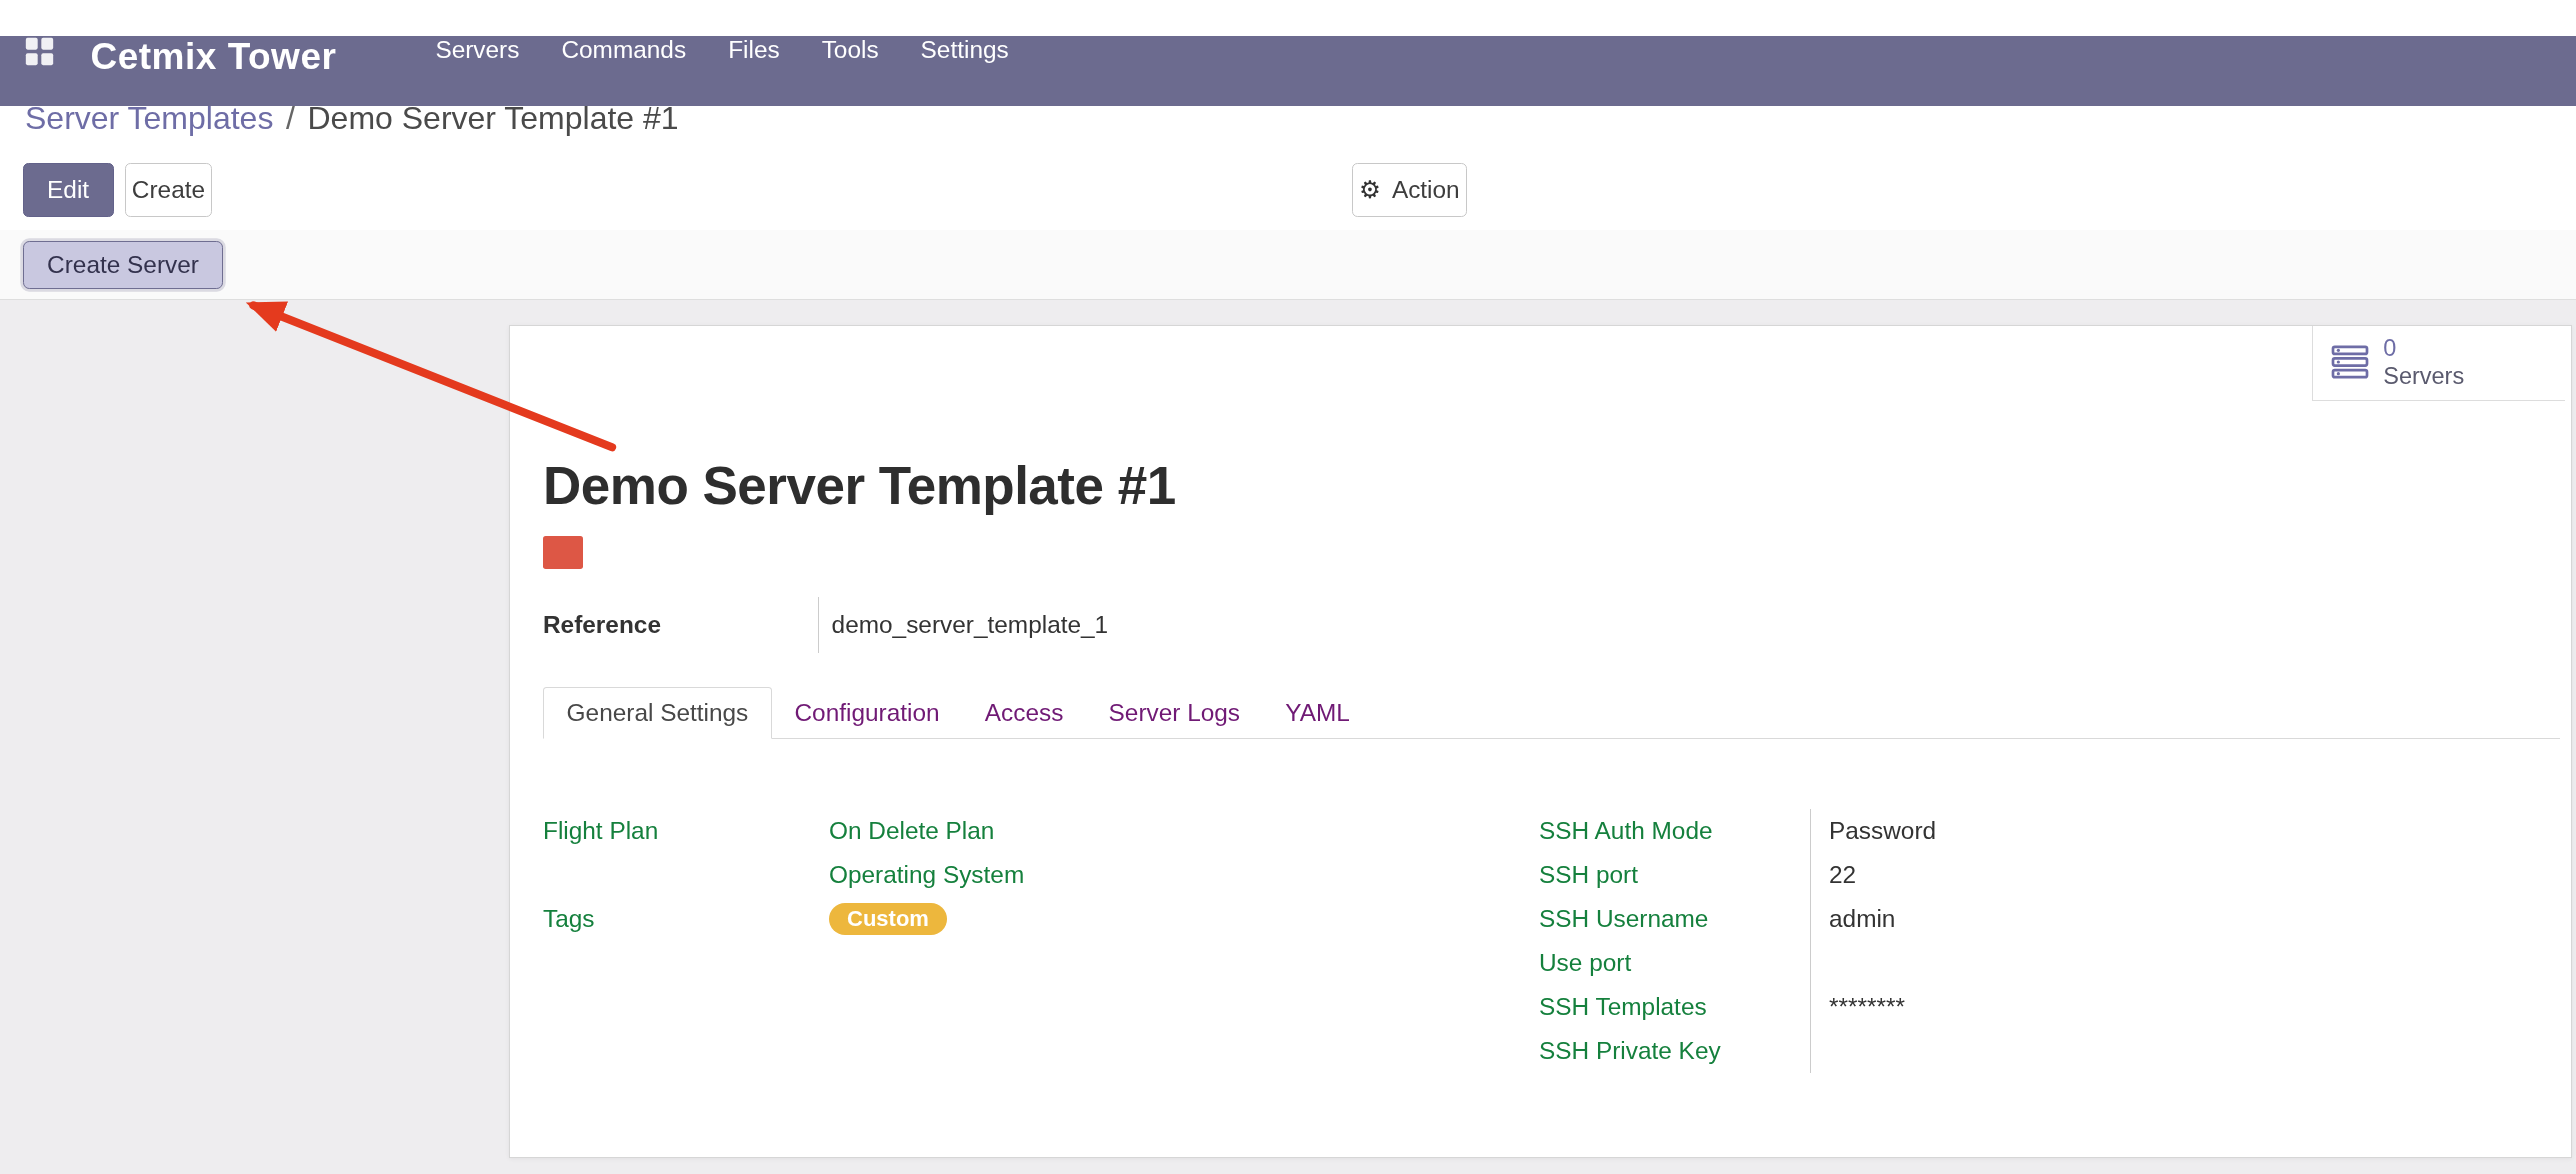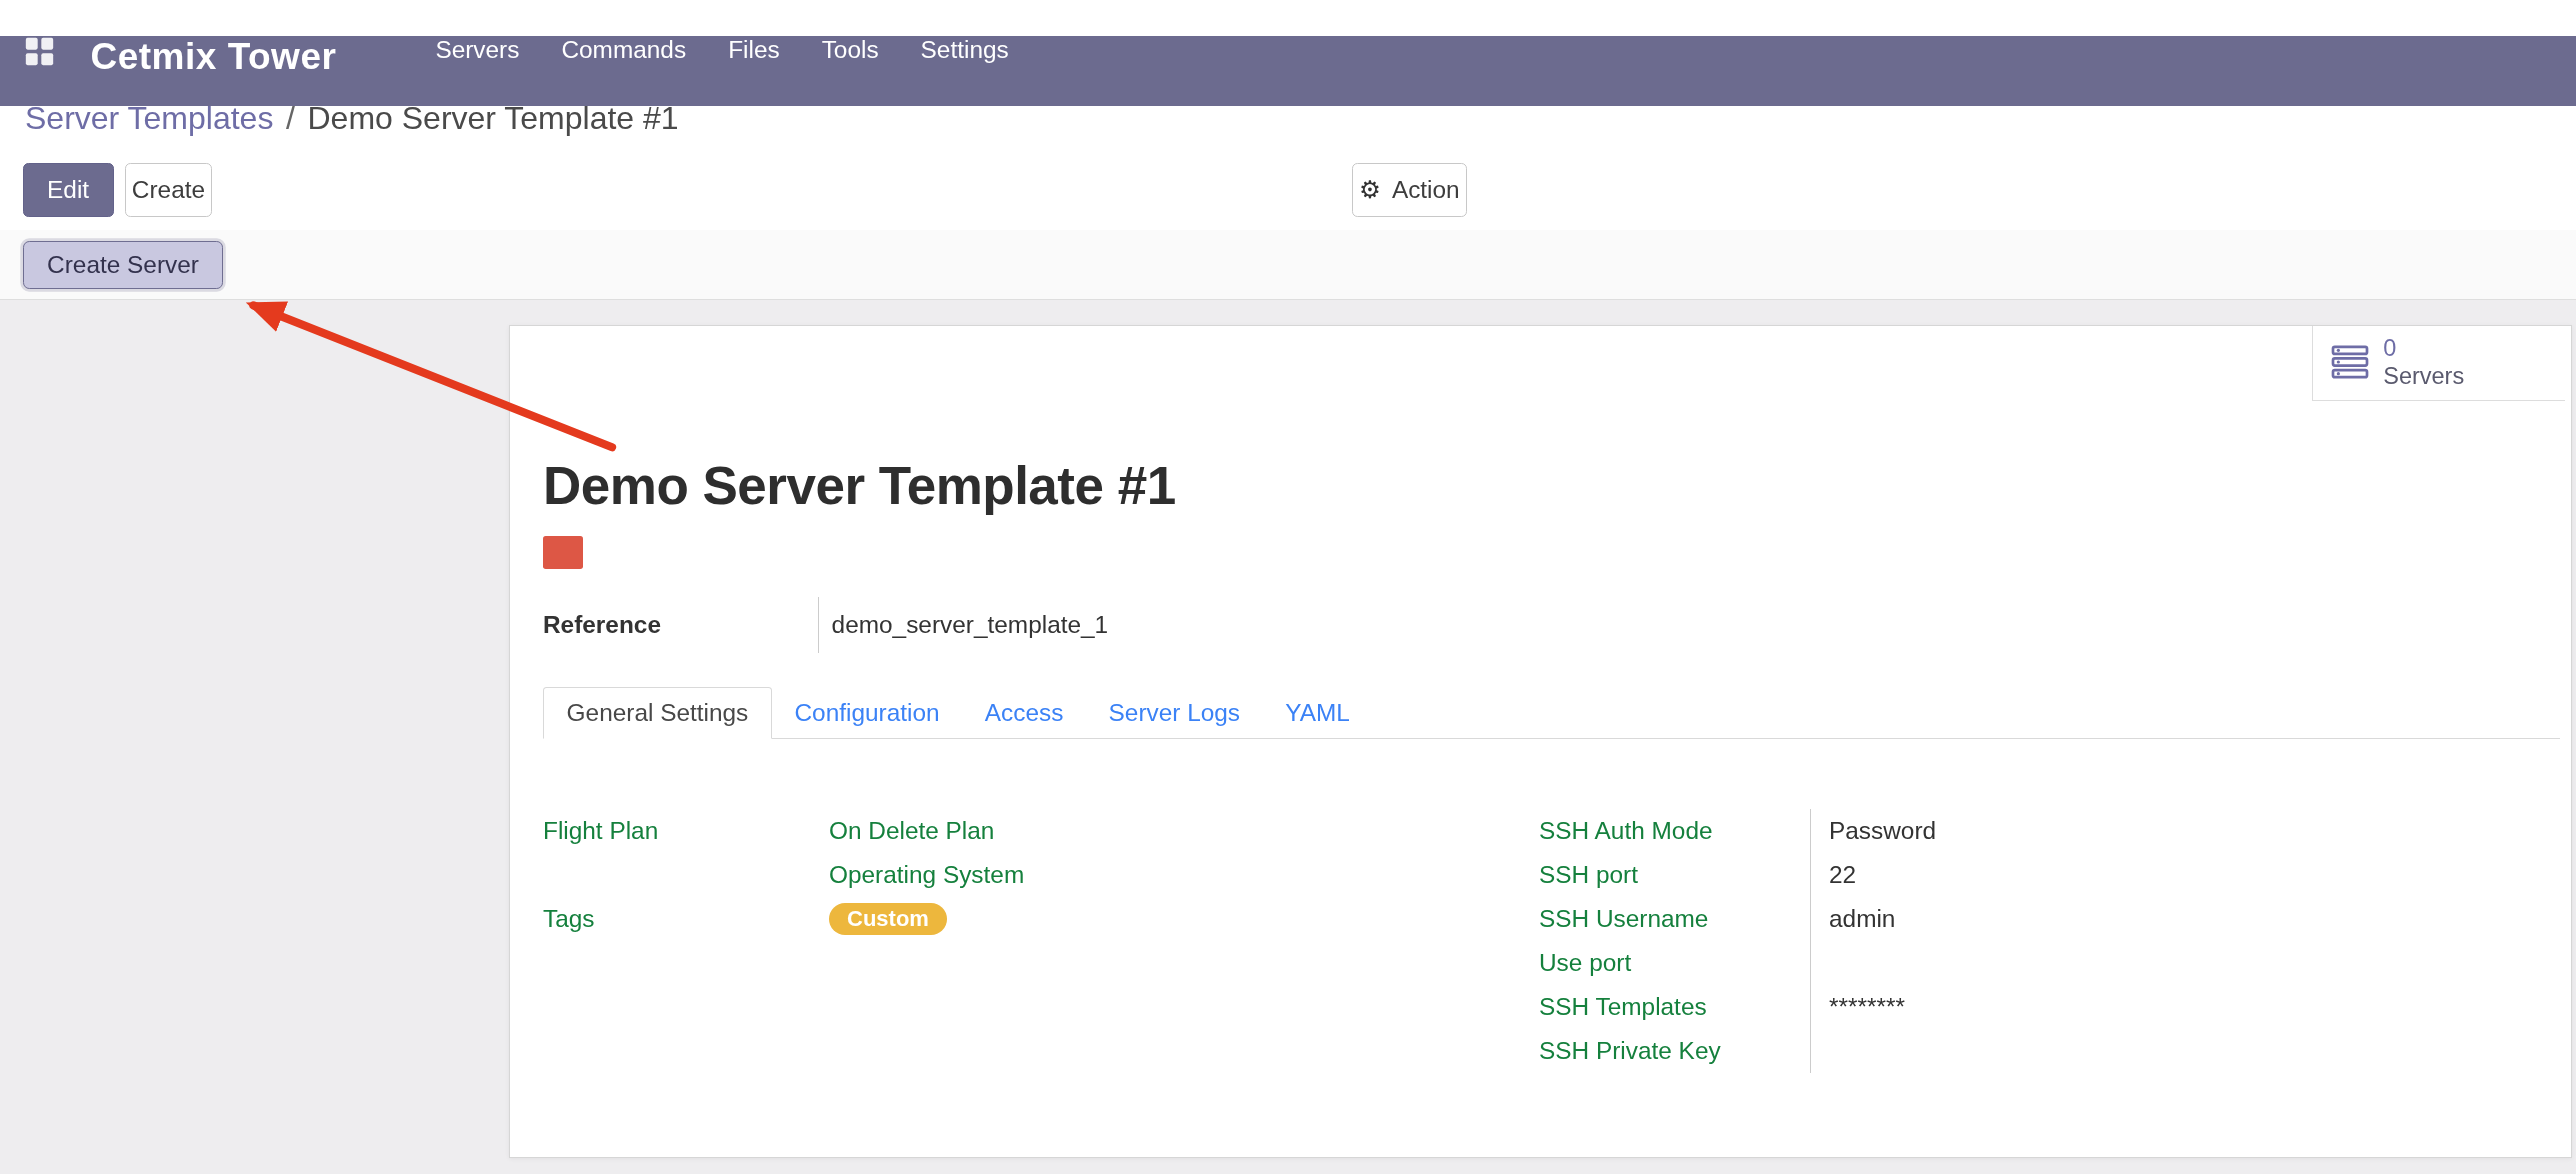--- a/index.html
+++ b/index.html
@@ -44,21 +44,21 @@
   .stat-label{color:#5a5a6e;}
 
   .sheet-title{position:absolute;left:33px;top:132px;margin:0;font-size:53px;line-height:1.05;font-weight:700;color:#2e2e2e;letter-spacing:-0.5px;}
   .swatch{position:absolute;left:33px;top:210px;width:40px;height:33px;background:#dd5745;border-radius:2.7px;}
 
   .ref-row{position:absolute;left:33px;top:271px;display:grid;grid-template-columns:275px auto;align-items:center;height:56px;}
   .field-label{font-weight:700;font-size:24.4px;color:#333;}
   .ref-value{border-left:0.9px solid #ccc;padding-left:12.6px;font-size:24.4px;color:#333;height:100%;display:flex;align-items:center;}
 
   .tabs{position:absolute;left:33px;right:11px;top:361px;height:52px;display:flex;align-items:stretch;border-bottom:0.9px solid #d9d9d9;}
-  .tab{display:flex;align-items:center;padding:0 22.6px;font-size:24.4px;color:#3b82f6;cursor:pointer;white-space:nowrap;}
+  .tab{display:flex;align-items:center;padding:0 22.6px;font-size:24.4px;color:#701a75;cursor:pointer;white-space:nowrap;}
   .tab.active{background:#fff;border:0.9px solid #d9d9d9;border-bottom:0.9px solid #fff;margin-bottom:-0.9px;color:#484848;border-top-left-radius:3.6px;border-top-right-radius:3.6px;}
 
   .fields{position:absolute;left:33px;right:22px;top:483px;display:grid;grid-template-columns:996px 1fr;align-items:start;}
   .group{display:grid;grid-auto-rows:44px;align-items:center;}
   .group.left{grid-template-columns:286px 1fr;}
   .group.right{grid-template-columns:271px 1fr;}
   .f-label{font-weight:400;font-size:24.4px;color:#15803d;white-space:nowrap;}
   .f-value{font-size:24.4px;color:#333;height:100%;display:flex;align-items:center;}
   .group.right .f-value{border-left:0.9px solid #ccc;padding-left:18px;}
   .link{color:#6e6da6;text-decoration:none;cursor:pointer;}

